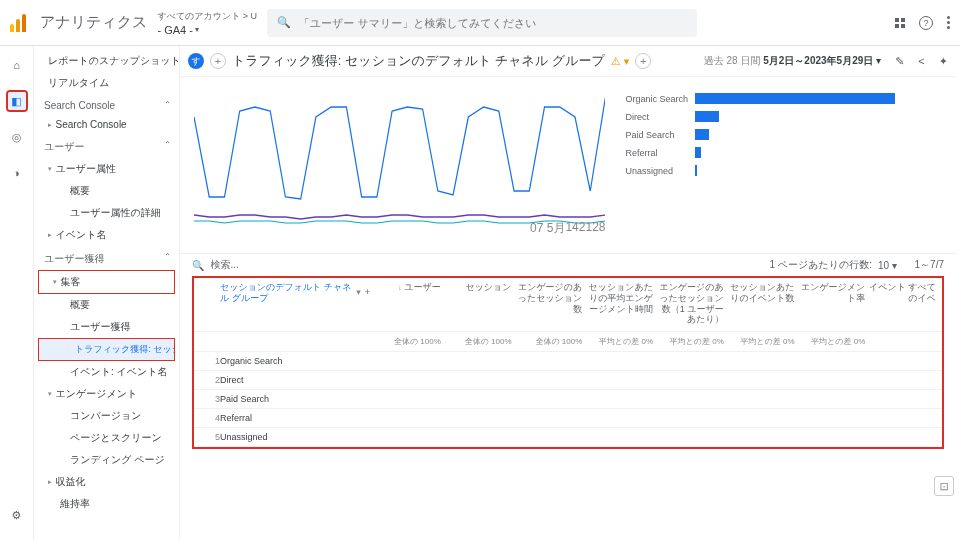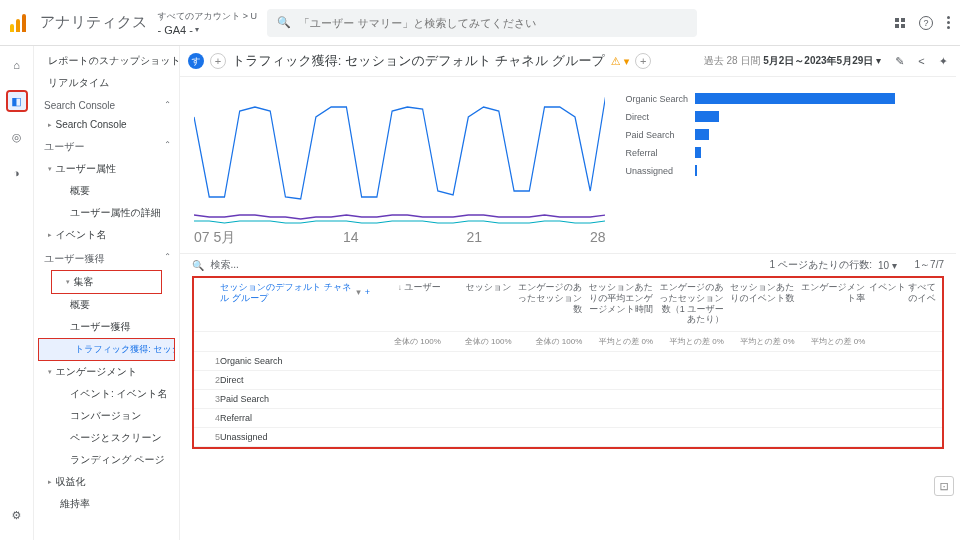--- a/index.html
+++ b/index.html
@@ -35,38 +35,38 @@
 
 
 .side { position: absolute; left: 34px; top: 46px; width: 146px; bottom: 0; border-right: 1px solid #eee; padding-top: 4px; overflow: hidden; font-size: 10px; color: #3c4043; }
 .side .it { padding: 4px 8px 4px 14px; white-space: nowrap; overflow: hidden; text-overflow: ellipsis; display: flex; align-items: center; }
 .side .sec { padding: 6px 8px 4px 10px; color: #5f6368; display: flex; justify-content: space-between; }
 .side .sub { padding-left: 26px; }
 .side .ssub { padding-left: 36px; }
 .side .caret { font-size: 8px; color: #5f6368; }
 .side .dot:before { content: "▸"; font-size: 7px; margin-right: 4px; color: #888; }
 .side .dotd:before { content: "▾"; font-size: 7px; margin-right: 4px; color: #888; }
-.side .hl1 { border: 1.5px solid #d93025; margin: 0 17px; }
+.side .hl1 { border: 1.5px solid #d93025; margin: 0 4px; }
 .side .hl2 { border: 1.5px solid #d93025; margin: 0 4px; background: #e8f0fe; color: #1a73e8; font-size: 9px; }
 
 
 .main { position: absolute; left: 180px; right: 4px; top: 46px; bottom: 4px; overflow: hidden; }
 .mhdr { display: flex; align-items: center; padding: 6px 8px; gap: 6px; border-bottom: 1px solid #eee; }
 .pill { width: 16px; height: 16px; background: #1a73e8; color: #fff; border-radius: 50%; font-size: 9px; display: flex; align-items: center; justify-content: center; }
 .plus { width: 16px; height: 16px; border: 1px solid #ccc; border-radius: 50%; display: flex; align-items: center; justify-content: center; color: #888; font-size: 11px; }
 .title { font-size: 13px; color: #3c4043; }
 .warn { color: #f29900; font-size: 11px; }
 .date { font-size: 10px; color: #3c4043; }
 .date .lbl { color: #888; font-size: 10px; }
 .micon { color: #5f6368; margin-left: 8px; }
 
 .charts { display: flex; gap: 20px; padding: 10px 14px 6px; }
 .linewrap { flex: 1.3; height: 160px; position: relative; }
 svg.line { width: 100%; height: 140px; }
-.xaxis { position: absolute; bottom: 0; left: 0; right: 0; display: flex; justify-content: space-between; font-size: 14px; color: #888; }
+.xaxis { position: absolute; bottom: 10px; left: 0; right: 0; display: flex; justify-content: flex-end; font-size: 12px; color: #888; }
 .barwrap { flex: 1; padding-top: 6px; }
 .brow { display: flex; align-items: center; margin-bottom: 7px; font-size: 9px; }
 .brow .bl { width: 70px; color: #5f6368; }
 .brow .bb { height: 11px; background: #1a73e8; }
 
 
 .tsearch { display: flex; align-items: center; padding: 4px 12px; font-size: 10px; color: #5f6368; gap: 6px; border-top: 1px solid #eee; }
 .tsearch .sp { flex: 1; }
 .tbl { border: 2px solid #d93025; margin: 0 12px; font-size: 9px; }
 .trow { display: grid; grid-template-columns: 20px 150px repeat(8, 1fr); align-items: start; padding: 4px 6px; border-bottom: 1px solid #f1f1f1; }
@@ -143,22 +143,22 @@
   <div class="it ssub">ユーザー属性の詳細</div>
   <div class="it dot">イベント名</div>
   <div class="sec">
       <span>ユーザー獲得</span>
       <span class="caret">⌃</span>
     </div>
   <div class="it dotd hl1">集客</div>
   <div class="it ssub">概要</div>
   <div class="it ssub">ユーザー獲得</div>
   <div class="it ssub hl2">トラフィック獲得: セッショ...</div>
+  <div class="it ssub">イベント: イベント名</div>
   <div class="it dotd">エンゲージメント</div>
-  <div class="it ssub">イベント: イベント名</div>
   <div class="it ssub">コンバージョン</div>
   <div class="it ssub">ページとスクリーン</div>
   <div class="it ssub">ランディング ページ</div>
   <div class="it dot">収益化</div>
   <div class="it sub">維持率</div>
 </div>
 
 <div class="main">
   <div class="mhdr">
     <div class="pill">す</div>

